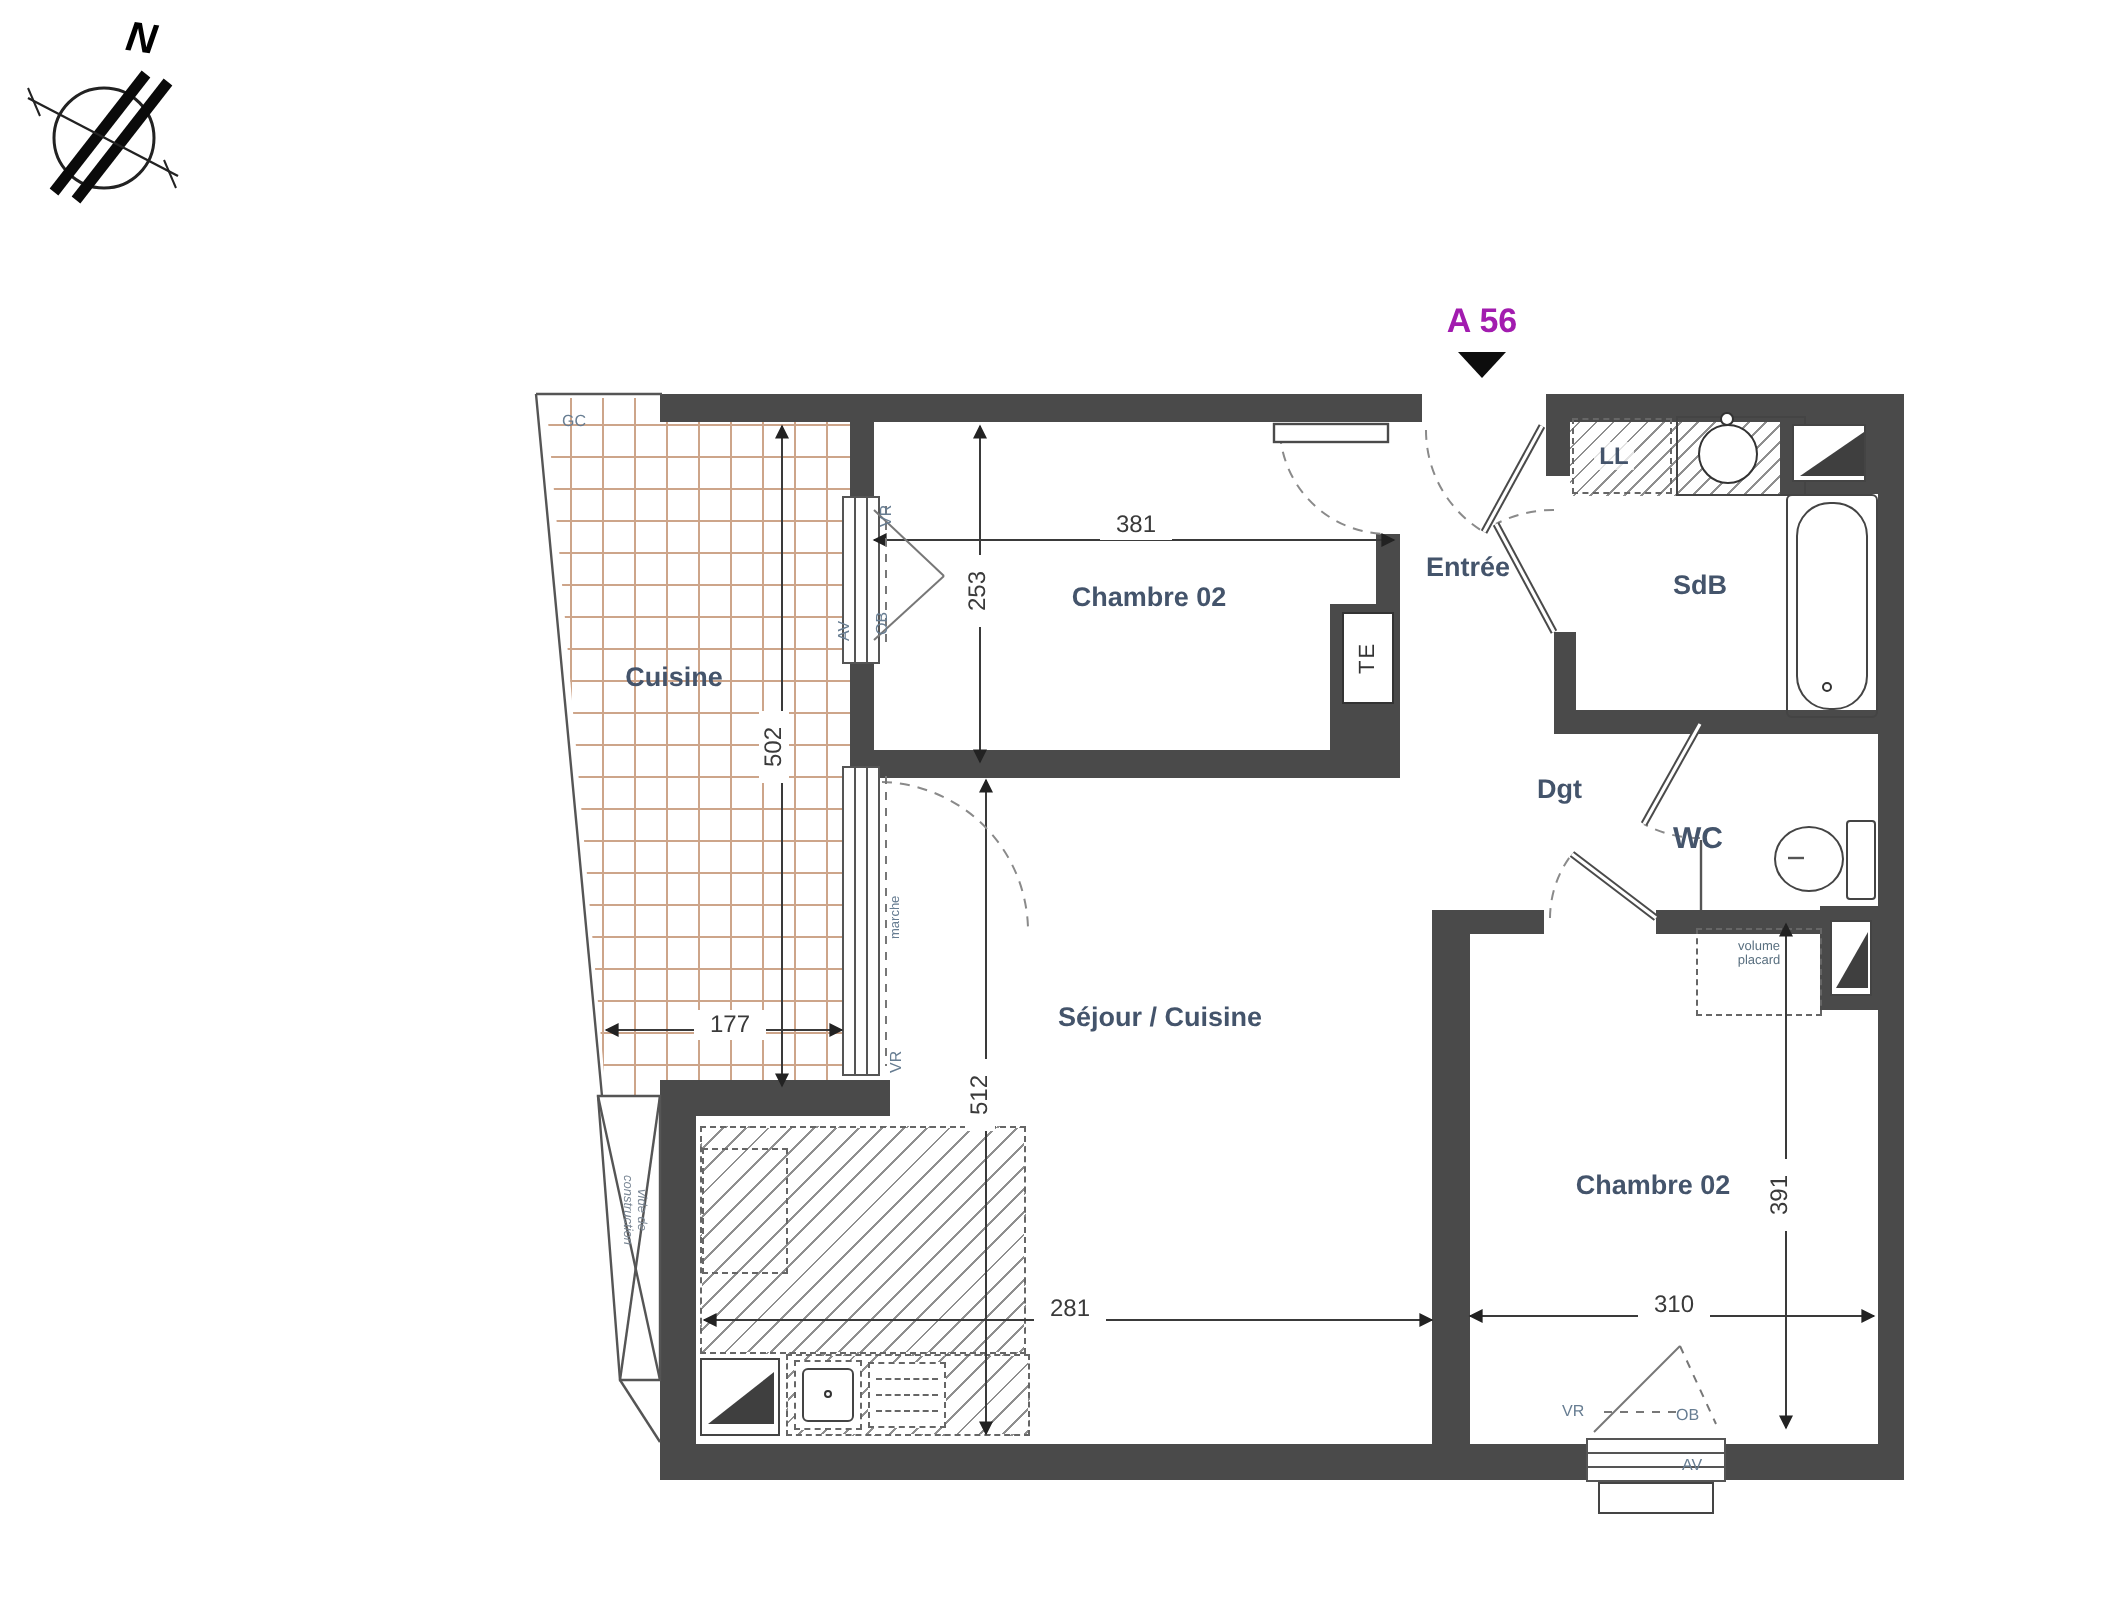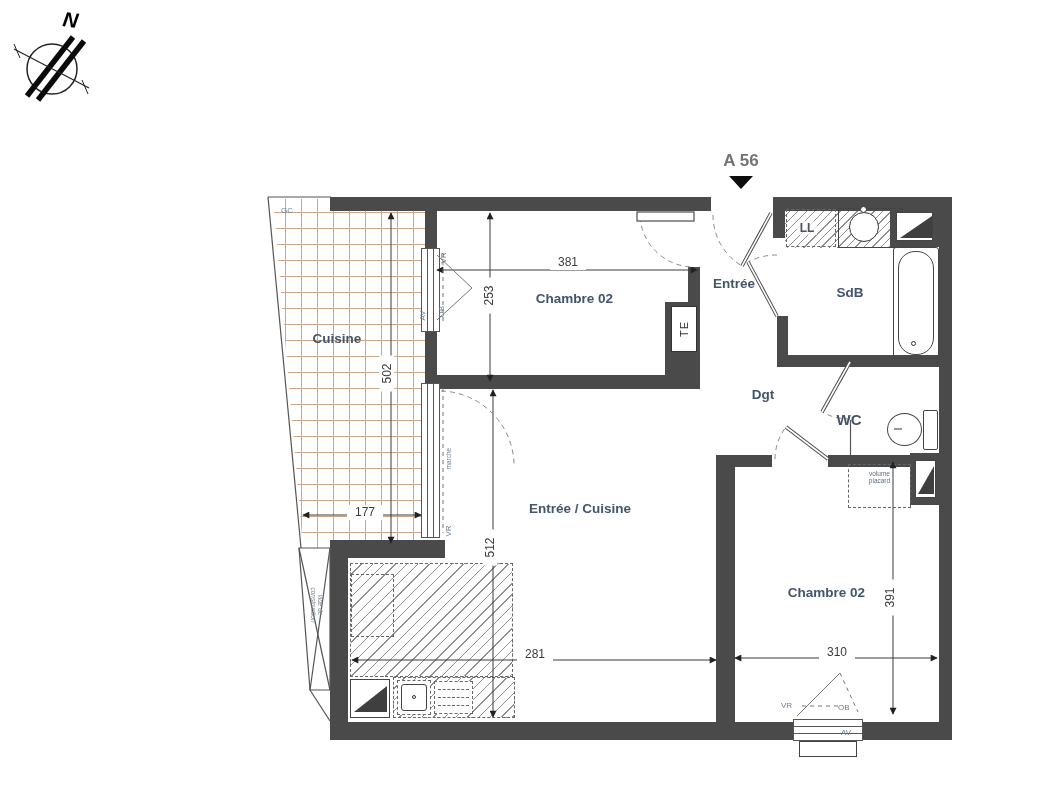--- a/index.html
+++ b/index.html
@@ -20,21 +20,21 @@
     background-image:repeating-linear-gradient(0deg,rgba(0,0,0,0) 0 15px,#cda58a 15px 16px),
                      repeating-linear-gradient(90deg,rgba(0,0,0,0) 0 15px,#cda58a 15px 16px);
     clip-path:polygon(3px 0,100% 0,100% 100%,33px 100%);}
   .win-v{position:absolute;background:#fff;border:1px solid #555;box-sizing:border-box;
     background-image:linear-gradient(#555,#555),linear-gradient(#555,#555);
     background-size:1px 100%,1px 100%;background-position:5px 0,11px 0;background-repeat:no-repeat;}
   .win-h{position:absolute;background:#fff;border:1px solid #555;box-sizing:border-box;
     background-image:linear-gradient(#555,#555),linear-gradient(#555,#555);
     background-size:100% 1px,100% 1px;background-position:0 6px,0 13px;background-repeat:no-repeat;}
   .bline{position:absolute;left:3px;right:3px;height:0;border-top:1px dashed #666;}
-  .unit-label{position:absolute;left:710px;top:151px;width:62px;text-align:center;font-size:17px;font-weight:bold;color:#737373;}
+  .unit-label{position:absolute;left:710px;top:151px;width:62px;text-align:center;font-size:17px;font-weight:bold;color:#a21caf;}
   .unit-tri{position:absolute;left:729px;top:176px;width:0;height:0;border-left:12px solid transparent;border-right:12px solid transparent;border-top:13px solid #0d0d0d;}
   .north{position:absolute;left:63px;top:8px;font-size:21px;font-weight:bold;font-style:italic;color:#000;transform:rotate(8deg);}
   .te-box{position:absolute;left:671px;top:306px;width:26px;height:46px;background:#fff;border:1px solid #333;box-sizing:border-box;display:flex;align-items:center;justify-content:center;}
   .te-box span{transform:rotate(-90deg);font-size:11px;color:#333;letter-spacing:1px;}
   .vp-text{position:absolute;left:849px;top:470px;width:61px;text-align:center;color:#5a7080;}
   .vide-text{position:absolute;left:284px;top:596px;width:62px;height:18px;text-align:center;transform:rotate(90deg);transform-origin:center;color:#7a8795;font-style:italic;}
   .dot{position:absolute;border:1px solid #333;border-radius:50%;background:#fff;box-sizing:border-box;}
 </style>
 </head>
 <body>
@@ -180,23 +180,23 @@
     </div>
 
   <div class="unit-label">A 56</div>
   <div class="unit-tri"></div>
   <div class="north">N</div>
 
   <div class="room-label" style="left:299px;top:331px;width:76px;">Cuisine</div>
   <div class="room-label" style="left:512px;top:291px;width:125px;">Chambre 02</div>
   <div class="room-label" style="left:692px;top:276px;width:84px;">Entrée</div>
   <div class="room-label" style="left:824px;top:285px;width:52px;">SdB</div>
-  <div class="room-label" style="left:735px;top:387px;width:56px;">Dgt</div>
+  <div class="room-label" style="left:735px;top:387px;width:56px;text-align:right;">Dgt</div>
   <div class="room-label" style="left:823px;top:411px;width:52px;font-size:15px;text-align:center;">WC</div>
-  <div class="room-label" style="left:505px;top:501px;width:150px;">Entrée / Cuisine</div>
+  <div class="room-label" style="left:505px;top:501px;width:150px;">Séjour / Cuisine</div>
   <div class="room-label" style="left:764px;top:585px;width:125px;">Chambre 02</div>
   <div class="room-label" style="left:797px;top:221px;width:20px;font-size:12px;background:rgba(255,255,255,.75);">LL</div>
 
   <div class="dim-label" style="left:550px;top:255px;">381</div>
   <div class="dim-label rot90" style="left:471px;top:288px;">253</div>
   <div class="dim-label rot90" style="left:369px;top:366px;">502</div>
   <div class="dim-label" style="left:347px;top:505px;">177</div>
   <div class="dim-label rot90" style="left:472px;top:540px;">512</div>
   <div class="dim-label" style="left:517px;top:647px;">281</div>
   <div class="dim-label" style="left:819px;top:645px;">310</div>

